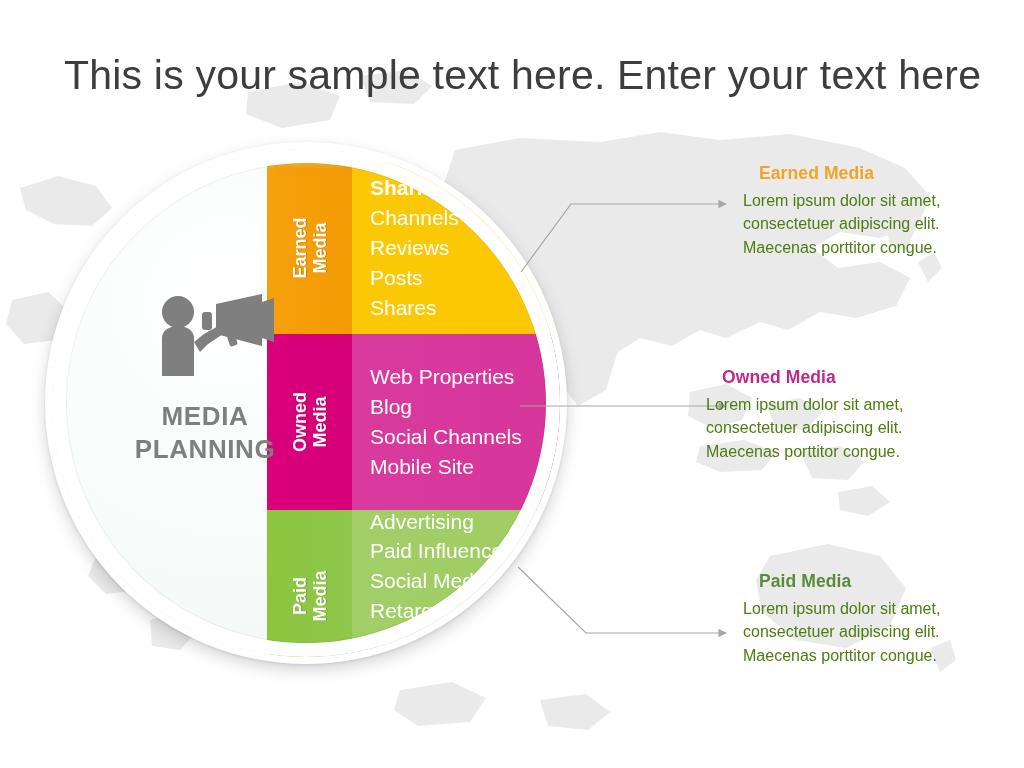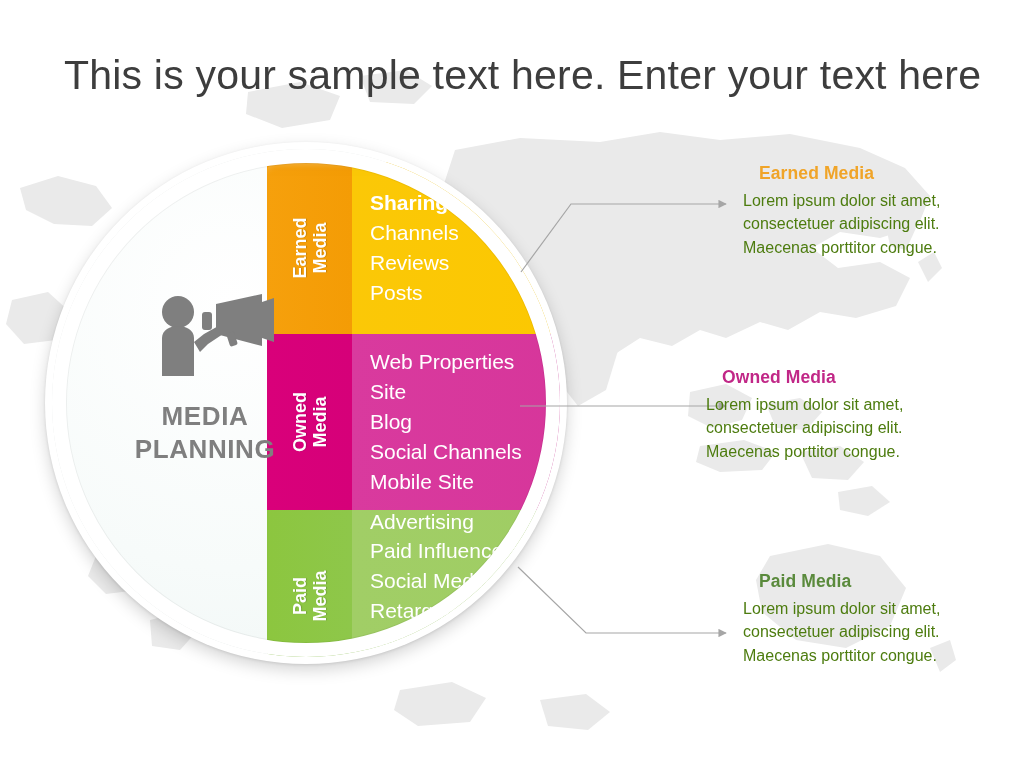--- a/index.html
+++ b/index.html
@@ -185,33 +185,33 @@
           <div class="vlabel">
             <span>Earned</span><br>
             <span>Media</span>
           </div>
         </div>
         <div class="lcol">
           <div class="item bold">Sharing</div>
           <div class="item">Channels</div>
           <div class="item">Reviews</div>
           <div class="item">Posts</div>
+          <div class="item">Shares</div>
         </div>
       </div>
 
       <div class="band" id="band-owned">
         <div class="vcol">
           <div class="vlabel">
             <span>Owned</span><br>
             <span>Media</span>
           </div>
         </div>
         <div class="lcol">
           <div class="item">Web Properties</div>
-          <div class="item">Site</div>
           <div class="item">Blog</div>
           <div class="item">Social Channels</div>
           <div class="item">Mobile Site</div>
         </div>
       </div>
 
       <div class="band" id="band-paid">
         <div class="vcol">
           <div class="vlabel">
             <span>Paid</span><br>

